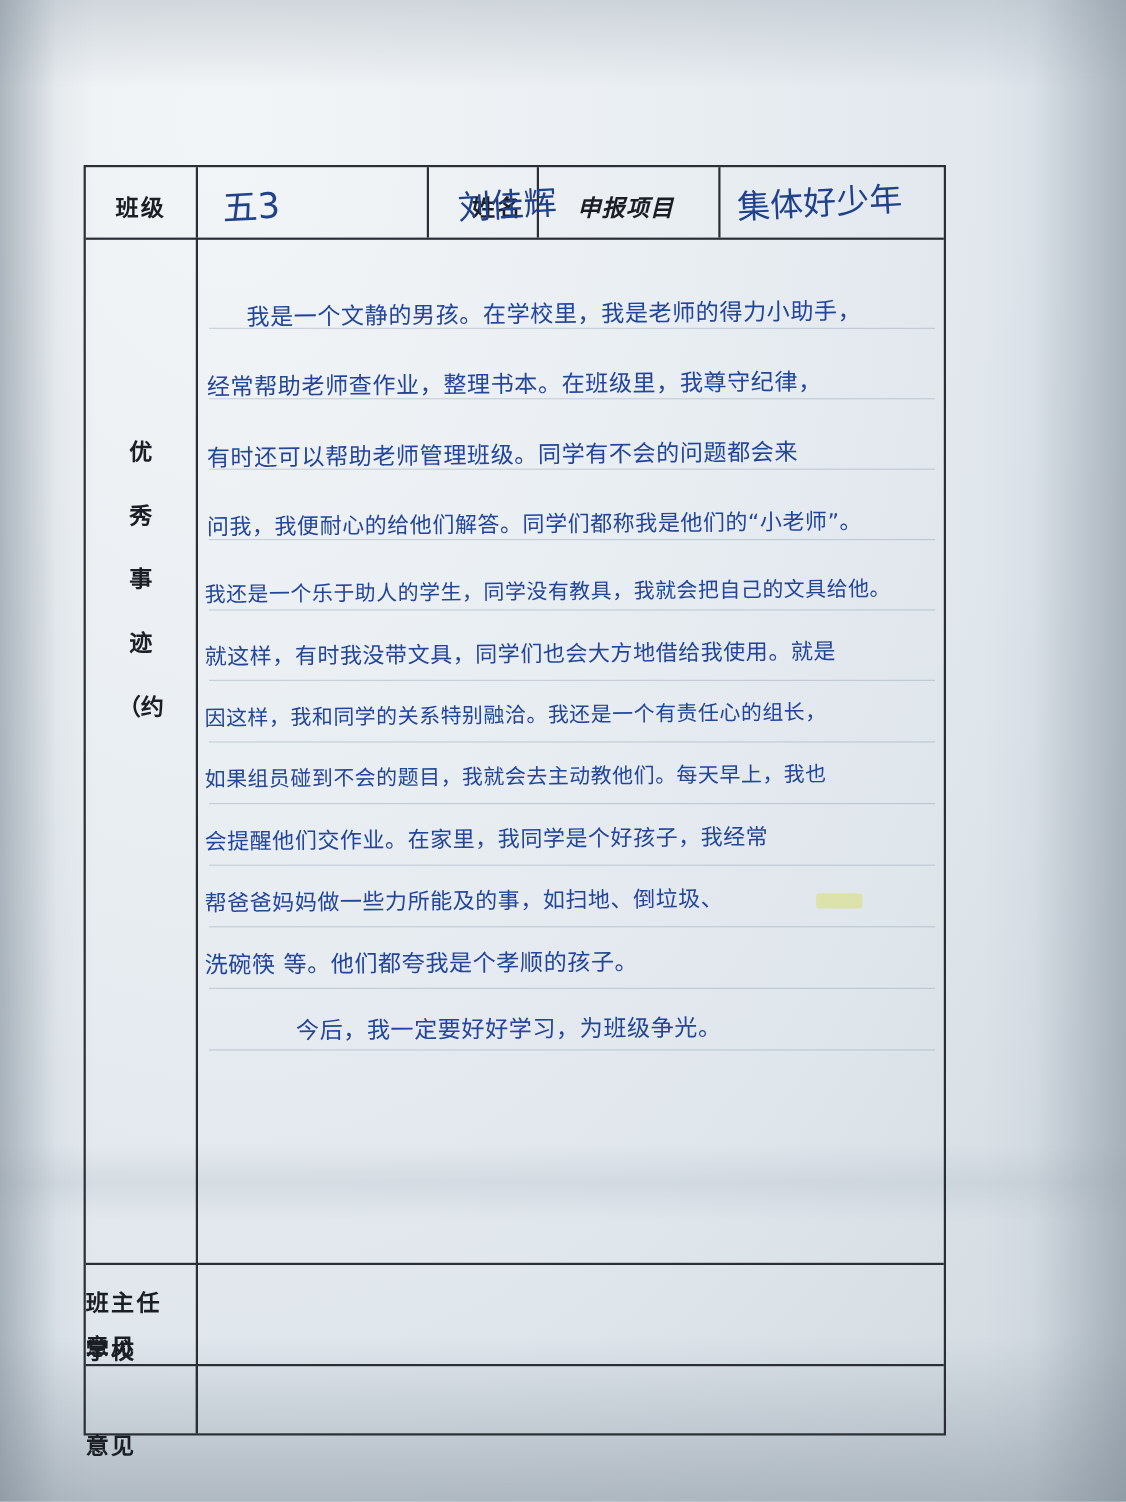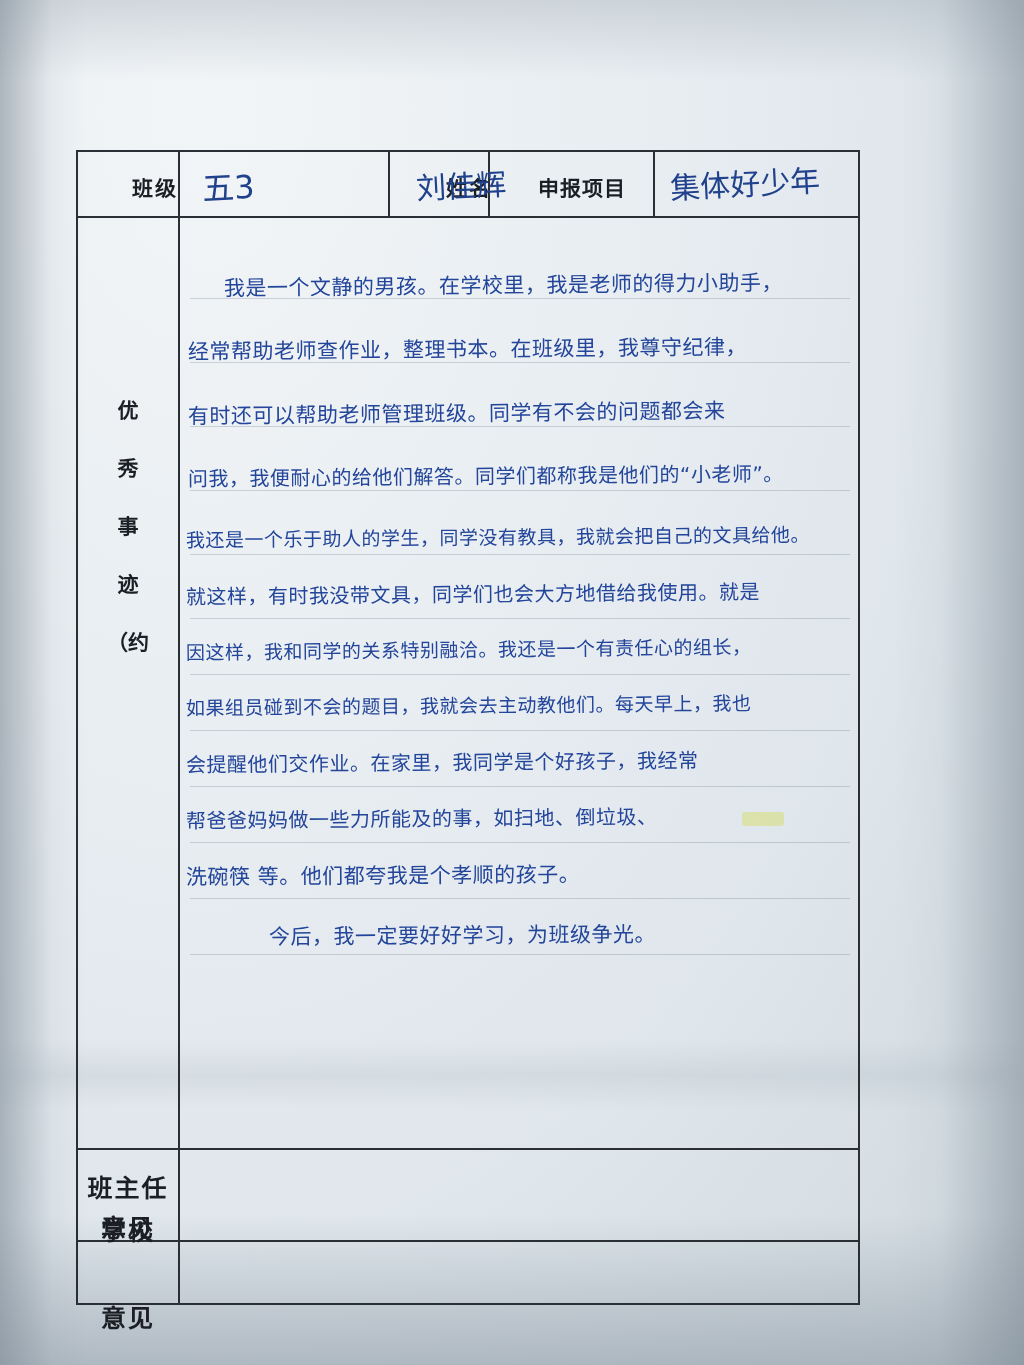--- a/index.html
+++ b/index.html
@@ -87,21 +87,21 @@
     border: 2px solid #2a2f36;
     box-sizing: border-box;
   }
 
   .cell-label {
     position: absolute;
     font-family: "Liberation Serif", serif;
     font-size: 21px;
     font-weight: bold;
     color: #1b1f25;
-    text-align: right;
+    text-align: center;
     letter-spacing: 2px;
   }
 
   .vline {
     position: absolute;
     width: 2px;
     background: #2a2f36;
   }
   .hline {
     position: absolute;
@@ -159,23 +159,23 @@
     width: 660px;
     height: 1px;
     background: rgba(110,125,150,0.30);
   }
 
   
   .opinion-label {
     position: absolute;
     left: 0;
     width: 100px;
-    text-align: center;
-    font-family: "Liberation Serif", serif;
-    font-size: 25px;
+    text-align: left;
+    font-family: "Liberation Serif", serif;
+    font-size: 21px;
     font-weight: bold;
     color: #1b1f25;
     letter-spacing: 2px;
   }
 
   #highlight-mark {
     position: absolute;
     left: 560px;
     top: 600px;
     width: 42px;
@@ -201,21 +201,21 @@
 
     <div class="hline" style="left:0; top:64px; width:780px;"></div>
 
     <div class="vline" style="left:100px; top:0; height:64px;"></div>
     <div class="vline" style="left:310px; top:0; height:64px;"></div>
     <div class="vline" style="left:410px; top:0; height:64px;"></div>
     <div class="vline" style="left:575px; top:0; height:64px;"></div>
 
     <div class="cell-label" style="left:0; top:20px; width:100px;">班级</div>
     <div class="cell-label" style="left:310px; top:20px; width:80px;padding-left:24px;">姓名</div>
-    <div class="cell-label" style="left:410px; top:20px; width:138px; letter-spacing:1px;">申报项目</div>
+    <div class="cell-label" style="left:422px; top:20px; width:138px; letter-spacing:1px;font-style:italic;">申报项目</div>
 
     <div class="hand-field" style="left:124px; top:10px; font-size:32px;">五3</div>
     <div class="hand-field" style="left:338px; top:10px; font-size:30px;">刘佳辉</div>
     <div class="hand-field" style="left:592px; top:8px; font-size:30px;">集体好少年</div>
 
     <div class="vline" style="left:100px; top:64px; height:934px;"></div>
 
     <div id="deeds-label">
       <div>优</div>
       <div>秀</div>

